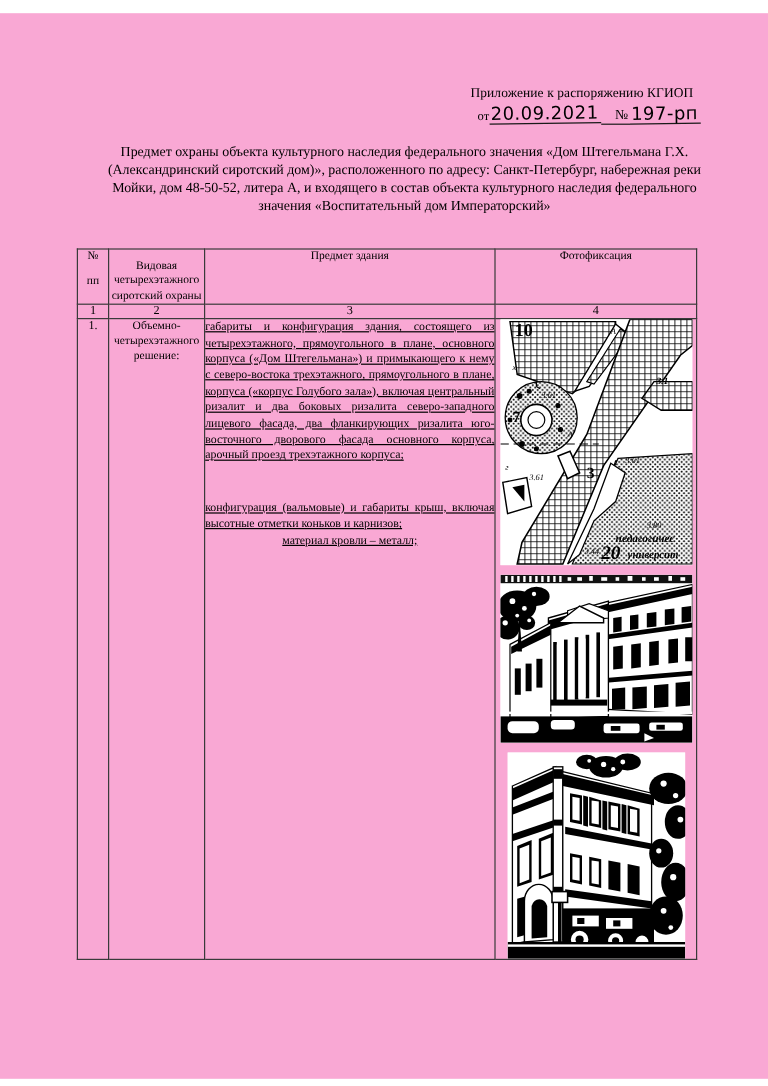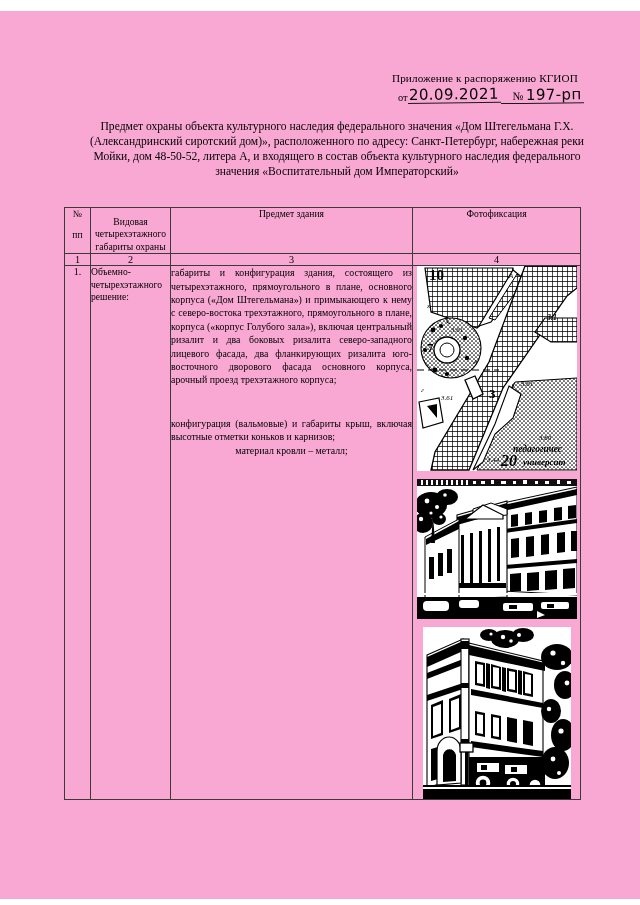--- a/index.html
+++ b/index.html
@@ -113,34 +113,34 @@
     text-align: center;
     font-size: 10.2px;
     padding: 3px 0 4px 0;
   }
   .idx-cell {
     text-align: center;
     font-size: 10px;
     padding: 9px 0 0 0;
   }
   .kind-cell {
-    text-align: left;
+    text-align: center;
     font-size: 9.6px;
     line-height: 12.3px;
     padding: 8px 4px 0 4px;
   }
   .subject-cell {
     font-size: 9.9px;
     line-height: 13.4px;
     text-align: justify;
     text-justify: inter-word;
     padding: 8px 7px 6px 7px;
     hyphens: manual;
   }
-  .subject-cell p { margin: 0; }
+  .subject-cell p { margin: 0; text-decoration: underline; }
   .subject-cell p.gap { margin-top: 30px; }
   .subject-cell p.tight { text-align: center; }
 
   .photo-cell { padding: 4px 0 6px 0; text-align: center; }
 
   
   .fig { margin: 0 auto; display: block; background: #fff; }
   .fig + .fig { margin-top: 8px; }
 </style>
 </head>
@@ -170,21 +170,21 @@
     </colgroup>
     <thead>
       <tr>
         <th class="th-cell">
           <div>№</div>
           <div style="margin-top:9px">пп</div>
         </th>
         <th class="th-cell tall">
           <div>Видовая</div>
           <div>четырехэтажного</div>
-          <div>габариты охраны</div>
+          <div>сиротский охраны</div>
         </th>
         <th class="th-cell">Предмет здания</th>
         <th class="th-cell">Фотофиксация</th>
       </tr>
       <tr>
         <td class="num-cell">1</td>
         <td class="num-cell">2</td>
         <td class="num-cell">3</td>
         <td class="num-cell">4</td>
       </tr>

